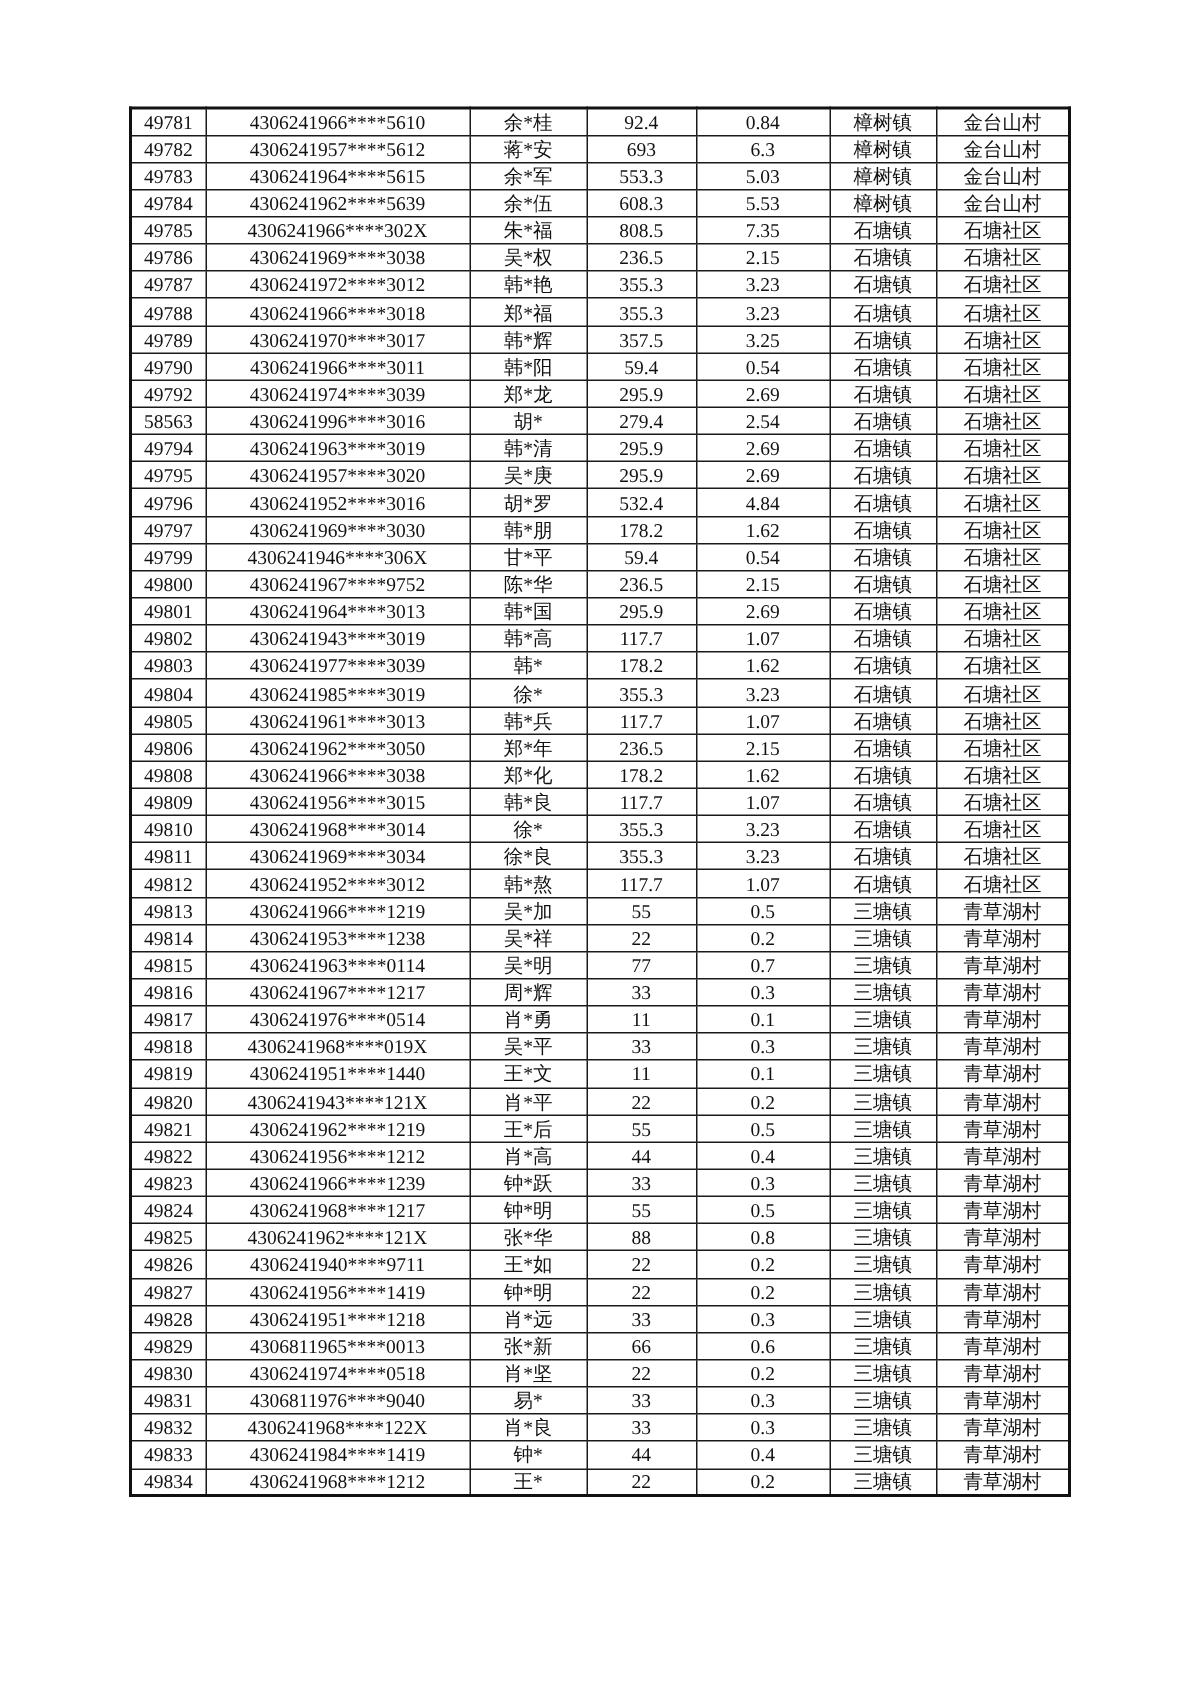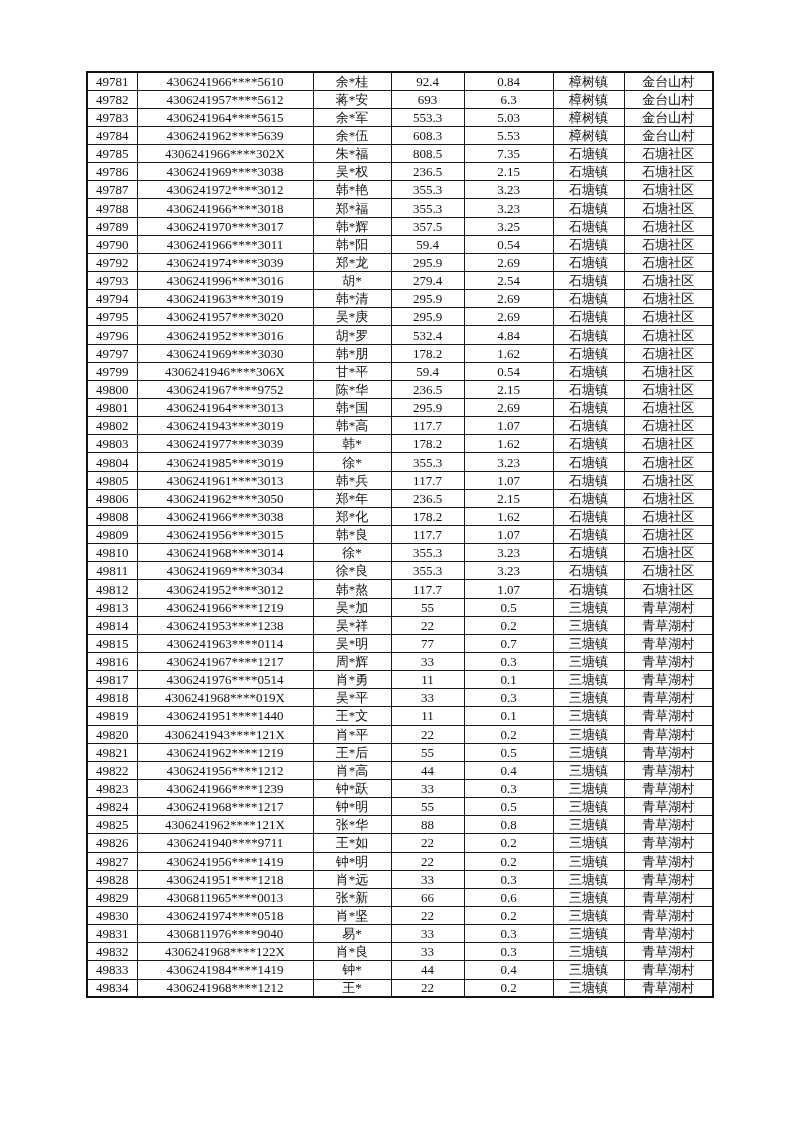--- a/index.html
+++ b/index.html
@@ -155,21 +155,21 @@
         <tr>
           <td>49792</td>
           <td>4306241974****3039</td>
           <td>郑*龙</td>
           <td>295.9</td>
           <td>2.69</td>
           <td>石塘镇</td>
           <td>石塘社区</td>
         </tr>
         <tr>
-          <td>49793</td>
+          <td>58563</td>
           <td>4306241996****3016</td>
           <td>胡*</td>
           <td>279.4</td>
           <td>2.54</td>
           <td>石塘镇</td>
           <td>石塘社区</td>
         </tr>
         <tr>
           <td>49794</td>
           <td>4306241963****3019</td>

